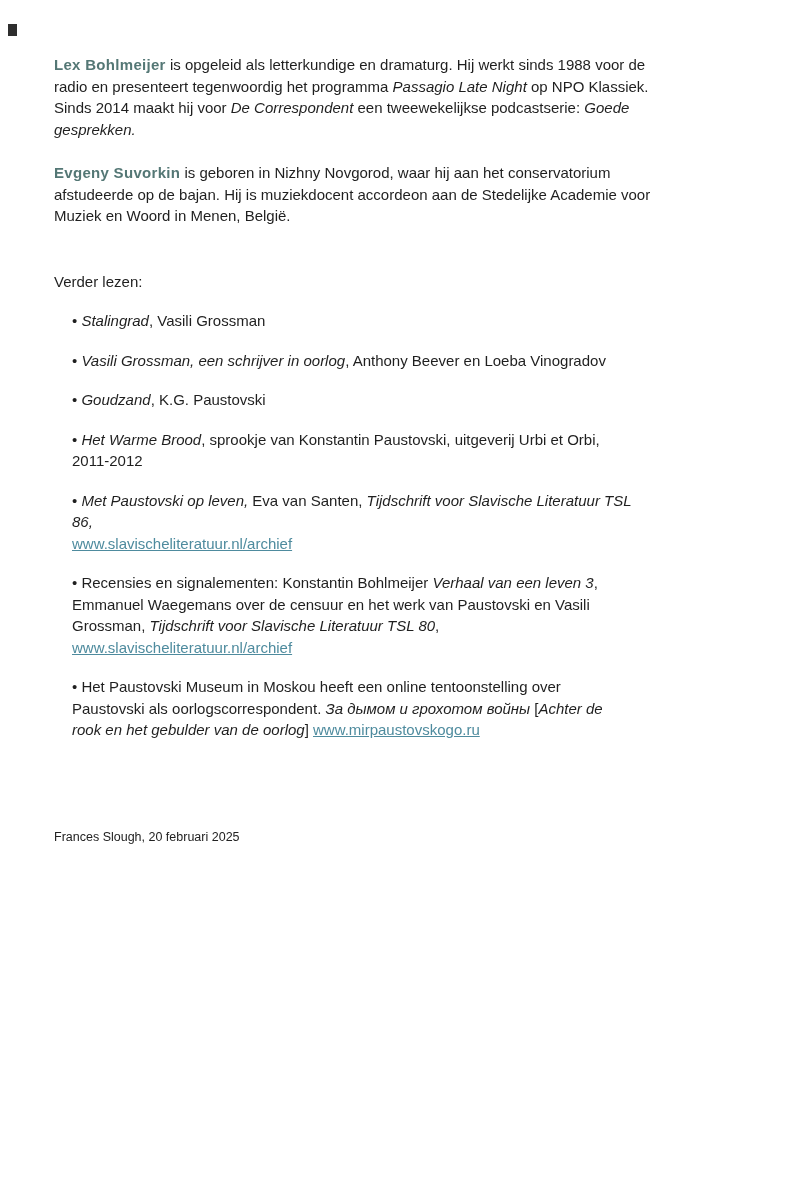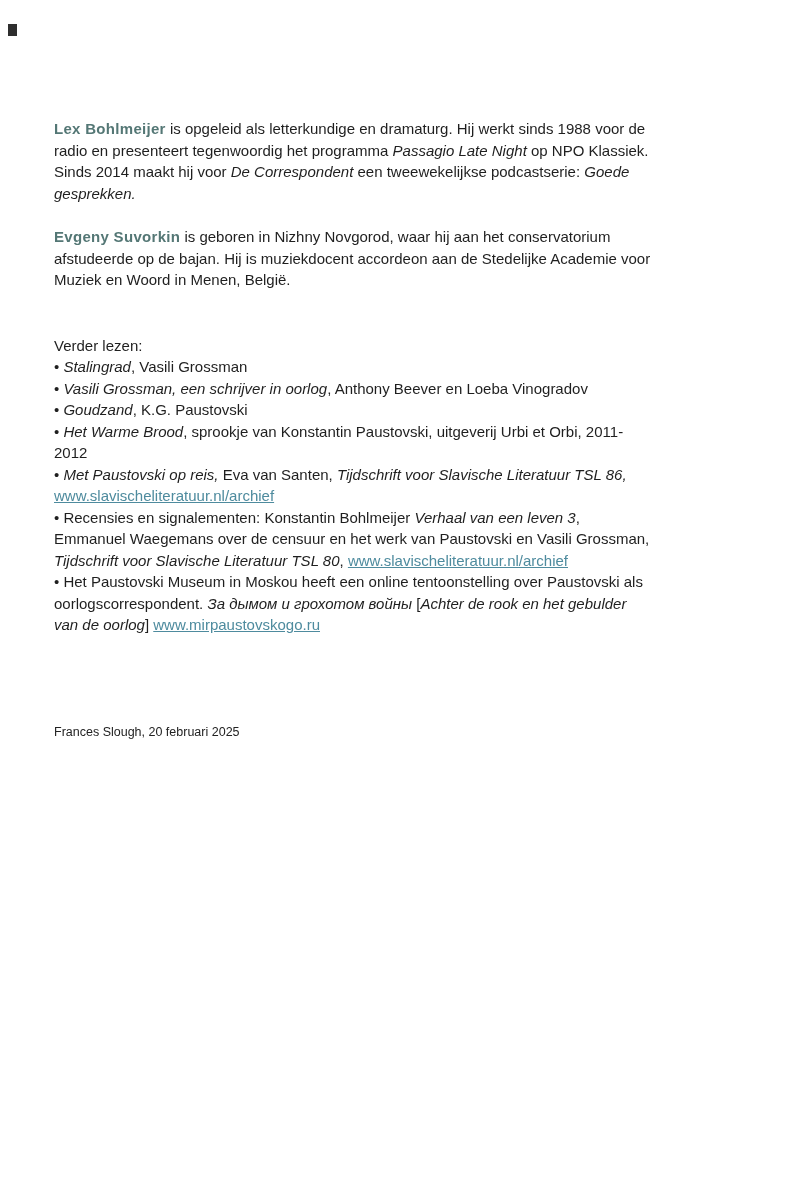--- a/index.html
+++ b/index.html
@@ -6,36 +6,36 @@
   .page{
     position:relative;
     width:704px;
     height:1199px;
     box-sizing:border-box;
     background:#ffffff;
     font-family:"Liberation Sans","DejaVu Sans",sans-serif;
     color:#1f1f1f;
     font-size:15px;
     line-height:21.5px;
-    padding:118px 52px 0 54px;
+    padding:54px 52px 0 54px;
     overflow:hidden;
   }
   .artifact{
     position:absolute;
     left:8px;
     top:24px;
     width:9px;
     height:12px;
     background:#2e2e2e;
   }
   p{margin:0;}
   .para-lex{margin-bottom:22px;}
   .para-evgeny{margin-bottom:12px;}
   .heading{margin-top:44px;}
-  .li{margin:0;}
+  .li{margin:18px;}
   .name{
     font-weight:bold;
     color:var(--name-accent,#547775);
     letter-spacing:.3px;
   }
   .it{font-style:italic;}
   a.link{
     color:var(--link,#4e8b9e);
     text-decoration:underline;
     cursor:pointer;
@@ -61,21 +61,21 @@
   <p class="heading">Verder lezen:</p>
 
   <p class="li"><span>• </span><span class="it">Stalingrad</span><span>, Vasili Grossman</span></p>
 
   <p class="li"><span>• </span><span class="it">Vasili Grossman, een schrijver in oorlog</span><span>, Anthony Beever en Loeba Vinogradov</span></p>
 
   <p class="li"><span>• </span><span class="it">Goudzand</span><span>, K.G. Paustovski</span></p>
 
   <p class="li"><span>• </span><span class="it">Het Warme Brood</span><span>, sprookje van Konstantin Paustovski, uitgeverij Urbi et Orbi,  2011-2012</span></p>
 
-  <p class="li"><span>• </span><span class="it">Met Paustovski op reis,</span><span> Eva van Santen, </span><span class="it">Tijdschrift voor Slavische Literatuur TSL 86,</span><br><a class="link">www.slavischeliteratuur.nl/archief</a></p>
+  <p class="li"><span>• </span><span class="it">Met Paustovski op leven,</span><span> Eva van Santen, </span><span class="it">Tijdschrift voor Slavische Literatuur TSL 86,</span><br><a class="link">www.slavischeliteratuur.nl/archief</a></p>
 
 
   <p class="li"><span>• </span><span>Recensies en signalementen: Konstantin Bohlmeijer </span><span class="it">Verhaal van een leven 3</span><span>, Emmanuel Waegemans over de censuur en het werk van Paustovski en Vasili Grossman, </span><span class="it">Tijdschrift voor Slavische Literatuur TSL 80</span><span>, </span><a class="link">www.slavischeliteratuur.nl/archief</a></p>
 
   <p class="li"><span>• </span><span>Het Paustovski Museum in Moskou heeft een online tentoonstelling over Paustovski als oorlogscorrespondent. </span><span class="it">За дымом и грохотом войны</span><span> [</span><span class="it">Achter de rook en het gebulder van de oorlog</span><span>] </span><a class="link">www.mirpaustovskogo.ru</a></p>
 
   <p class="footer">Frances Slough, 20 februari 2025</p>
 
 </div>
 

